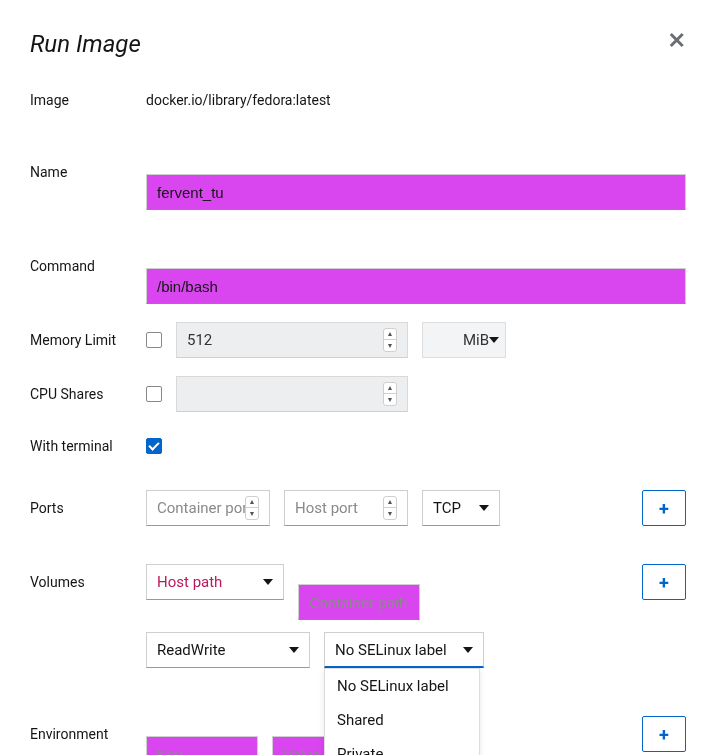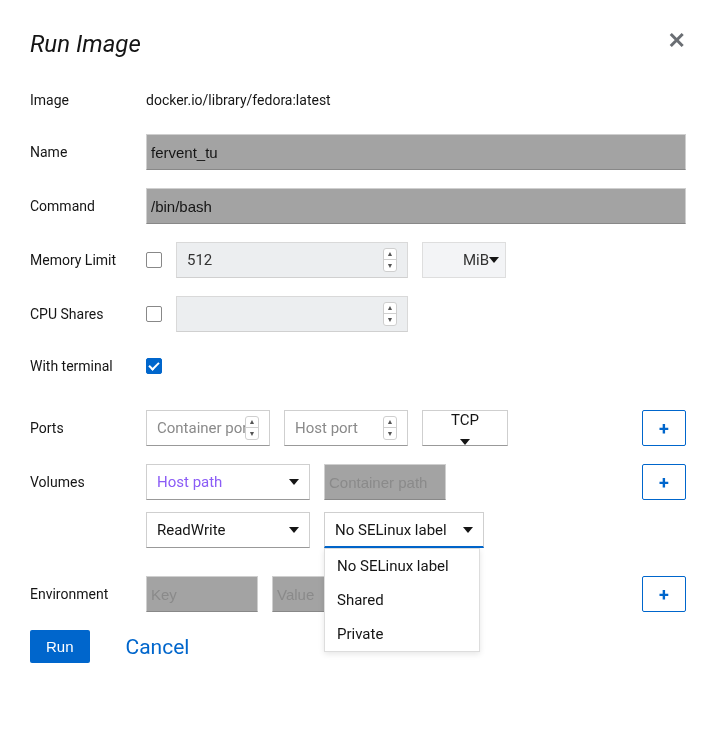--- a/index.html
+++ b/index.html
@@ -42,25 +42,26 @@
     flex-shrink: 0;
     font-size: 14px;
   }
   .static-text {
     font-size: 14px;
   }
   input[type="text"] {
     height: 36px;
     border: 1px solid #cfcfcf;
     border-bottom: 1px solid #888;
-    padding: 0 4px;
+    padding: 0 10px;
     font-size: 15px;
     color: #151515;
-    background: #a3a3a3;
+    background: #d946ef;
     outline: none;
+    margin-top: 40px;
   }
   input[type="text"]::placeholder { color: #8a8a8a; }
   .wide { flex: 1; }
   .numbox {
     display: flex;
     align-items: center;
     height: 36px;
     border: 1px solid #d9d9d9;
     border-bottom: 1px solid #d0d0d0;
     background: #eceef0;
@@ -238,34 +239,34 @@
           <span>▼</span>
         </div>
     </div>
     <div class="numbox white" style="width:124px;overflow:hidden;">
       <span class="val val-placeholder" style="white-space:nowrap;overflow:hidden;">Host port</span>
       <div class="spinners">
           <span>▲</span>
           <span>▼</span>
         </div>
     </div>
-    <div class="selectbox" style="width:86px;flex-direction:column;">
+    <div class="selectbox" style="width:78px;">
       <span>TCP</span>
       <span class="caret"></span>
     </div>
   </div>
   <div class="addbtn">
     <span>+</span>
   </div>
 </div>
 
 <div class="row tight" style="margin-top:6px;">
   <div class="label">Volumes</div>
   <div class="gap">
-    <div class="selectbox" style="width:164px;color:#8b5cf6;">
+    <div class="selectbox" style="width:138px;color:#be185d;">
       <span>Host path</span>
       <span class="caret"></span>
     </div>
     <input type="text" style="width: 122px;" placeholder="Container path">
   </div>
   <div class="addbtn">
     <span>+</span>
   </div>
 </div>
 

